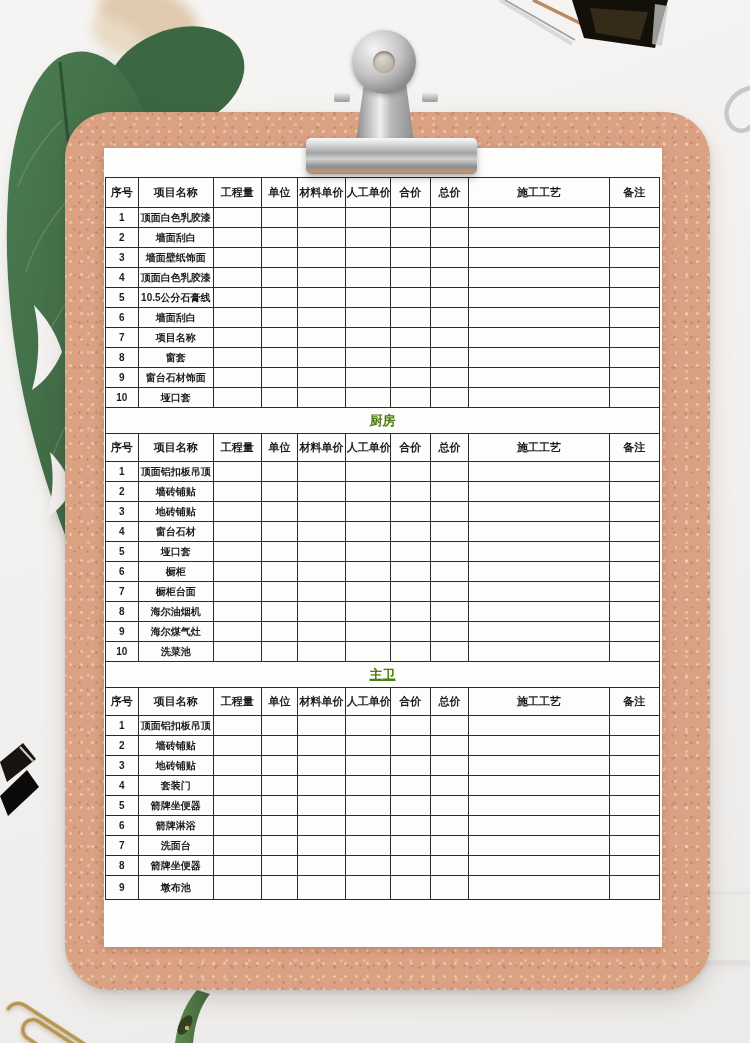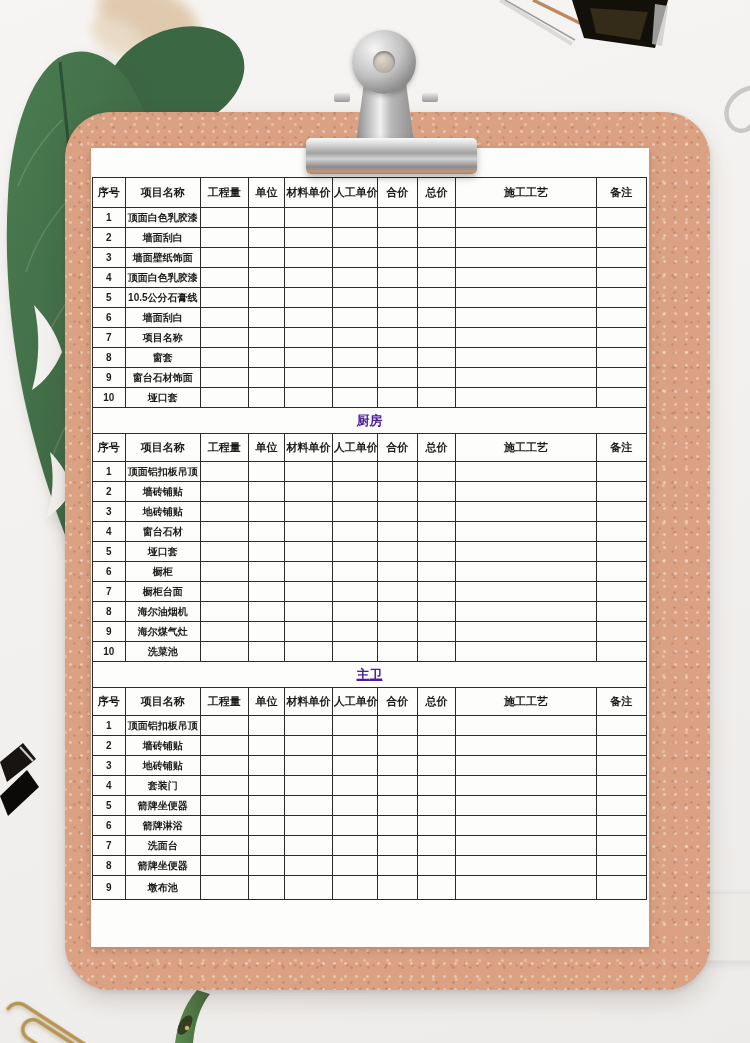--- a/index.html
+++ b/index.html
@@ -20,21 +20,21 @@
       radial-gradient(circle, rgba(167,106,72,.38) 1px, transparent 1.6px),
       radial-gradient(circle, rgba(255,236,221,.33) 1.2px, transparent 2px),
       radial-gradient(circle, rgba(150,95,60,.28) 1px, transparent 1.5px);
     background-size:11px 13px,17px 15px,23px 19px,13px 23px;
     background-position:0 0,6px 8px,12px 3px,3px 14px;
     border-radius:46px;
     box-shadow:0 10px 22px rgba(90,70,60,.20),0 2px 5px rgba(0,0,0,.10);
   }
   
   .paper{
-    position:absolute;left:91px;top:148px;width:558px;height:799px;z-index:3;
+    position:absolute;left:104px;top:148px;width:558px;height:799px;z-index:3;
     background:#fdfdfc;
     box-shadow:0 2px 8px rgba(100,60,35,.30);
     padding:29px 2px 0 1px;box-sizing:border-box;
   }
   table.quote{
     width:100%;border-collapse:collapse;table-layout:fixed;
     border:1.5px solid #151515;
   }
   table.quote th, table.quote td{
     border:1px solid #2b2b2b;color:#1c1c1c;text-align:center;vertical-align:middle;
@@ -44,21 +44,21 @@
   table.quote td{font-size:10px;font-weight:700;}
   table.quote thead tr{height:28px;}
   table.quote tbody tr{height:20px;}
   #table-main thead tr{height:30px;}
   #table-bath tbody tr:last-child{height:24px;}
   .col-0{width:5.9%}.col-1{width:13.6%}.col-2{width:8.6%}.col-3{width:6.6%}
   .col-4{width:8.6%}.col-5{width:8.1%}.col-6{width:7.2%}.col-7{width:7.0%}
   .col-8{width:25.3%}.col-9{width:9.1%}
   .section-title{
     height:25px;line-height:25px;text-align:center;
-    font-size:13px;font-weight:700;color:#4c1d95;
+    font-size:13px;font-weight:700;color:#4d7c0f;
     border-left:1px solid #2b2b2b;border-right:1px solid #2b2b2b;
   }
   .underlined{text-decoration:underline;text-align:center;}
   
   .clip-part{position:absolute;z-index:6;}
   .clip-neck{
     left:356px;top:82px;width:58px;height:60px;
     background:linear-gradient(90deg,#8a8a8a,#f0f0f0 42%,#b9b9b9 60%,#8f8f8f);
     clip-path:polygon(14% 0,86% 0,100% 100%,0 100%);
   }

